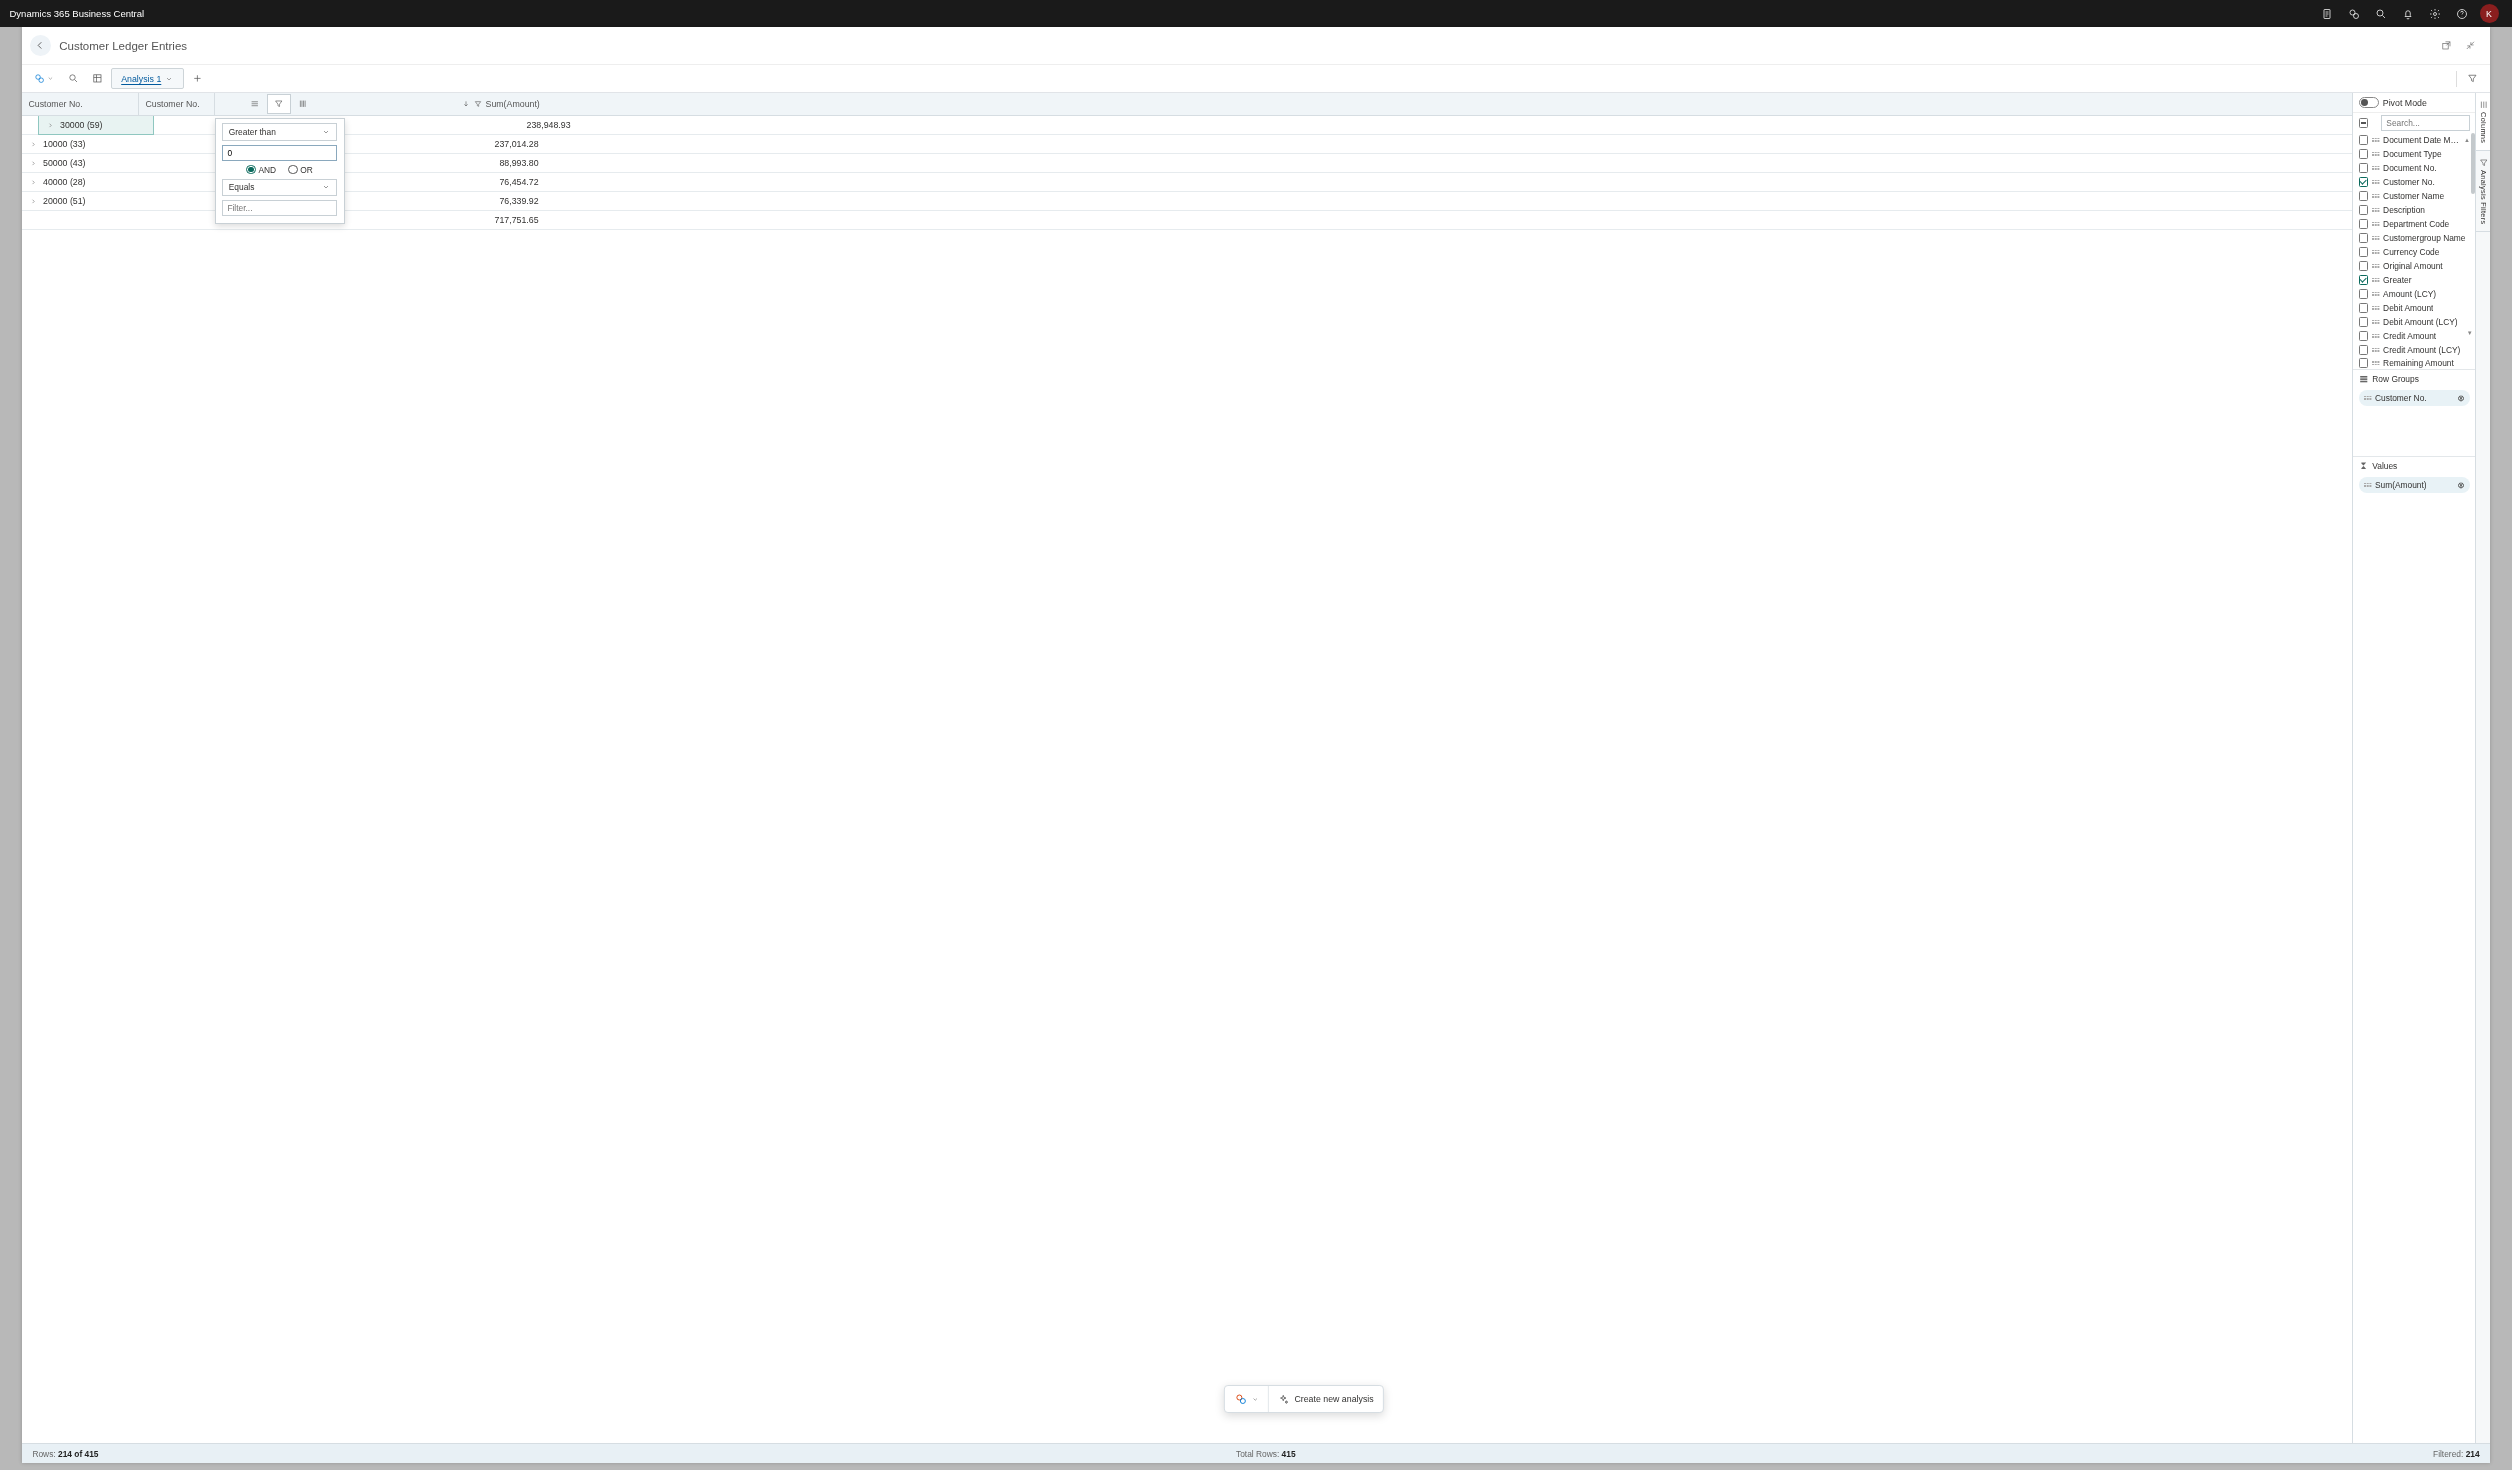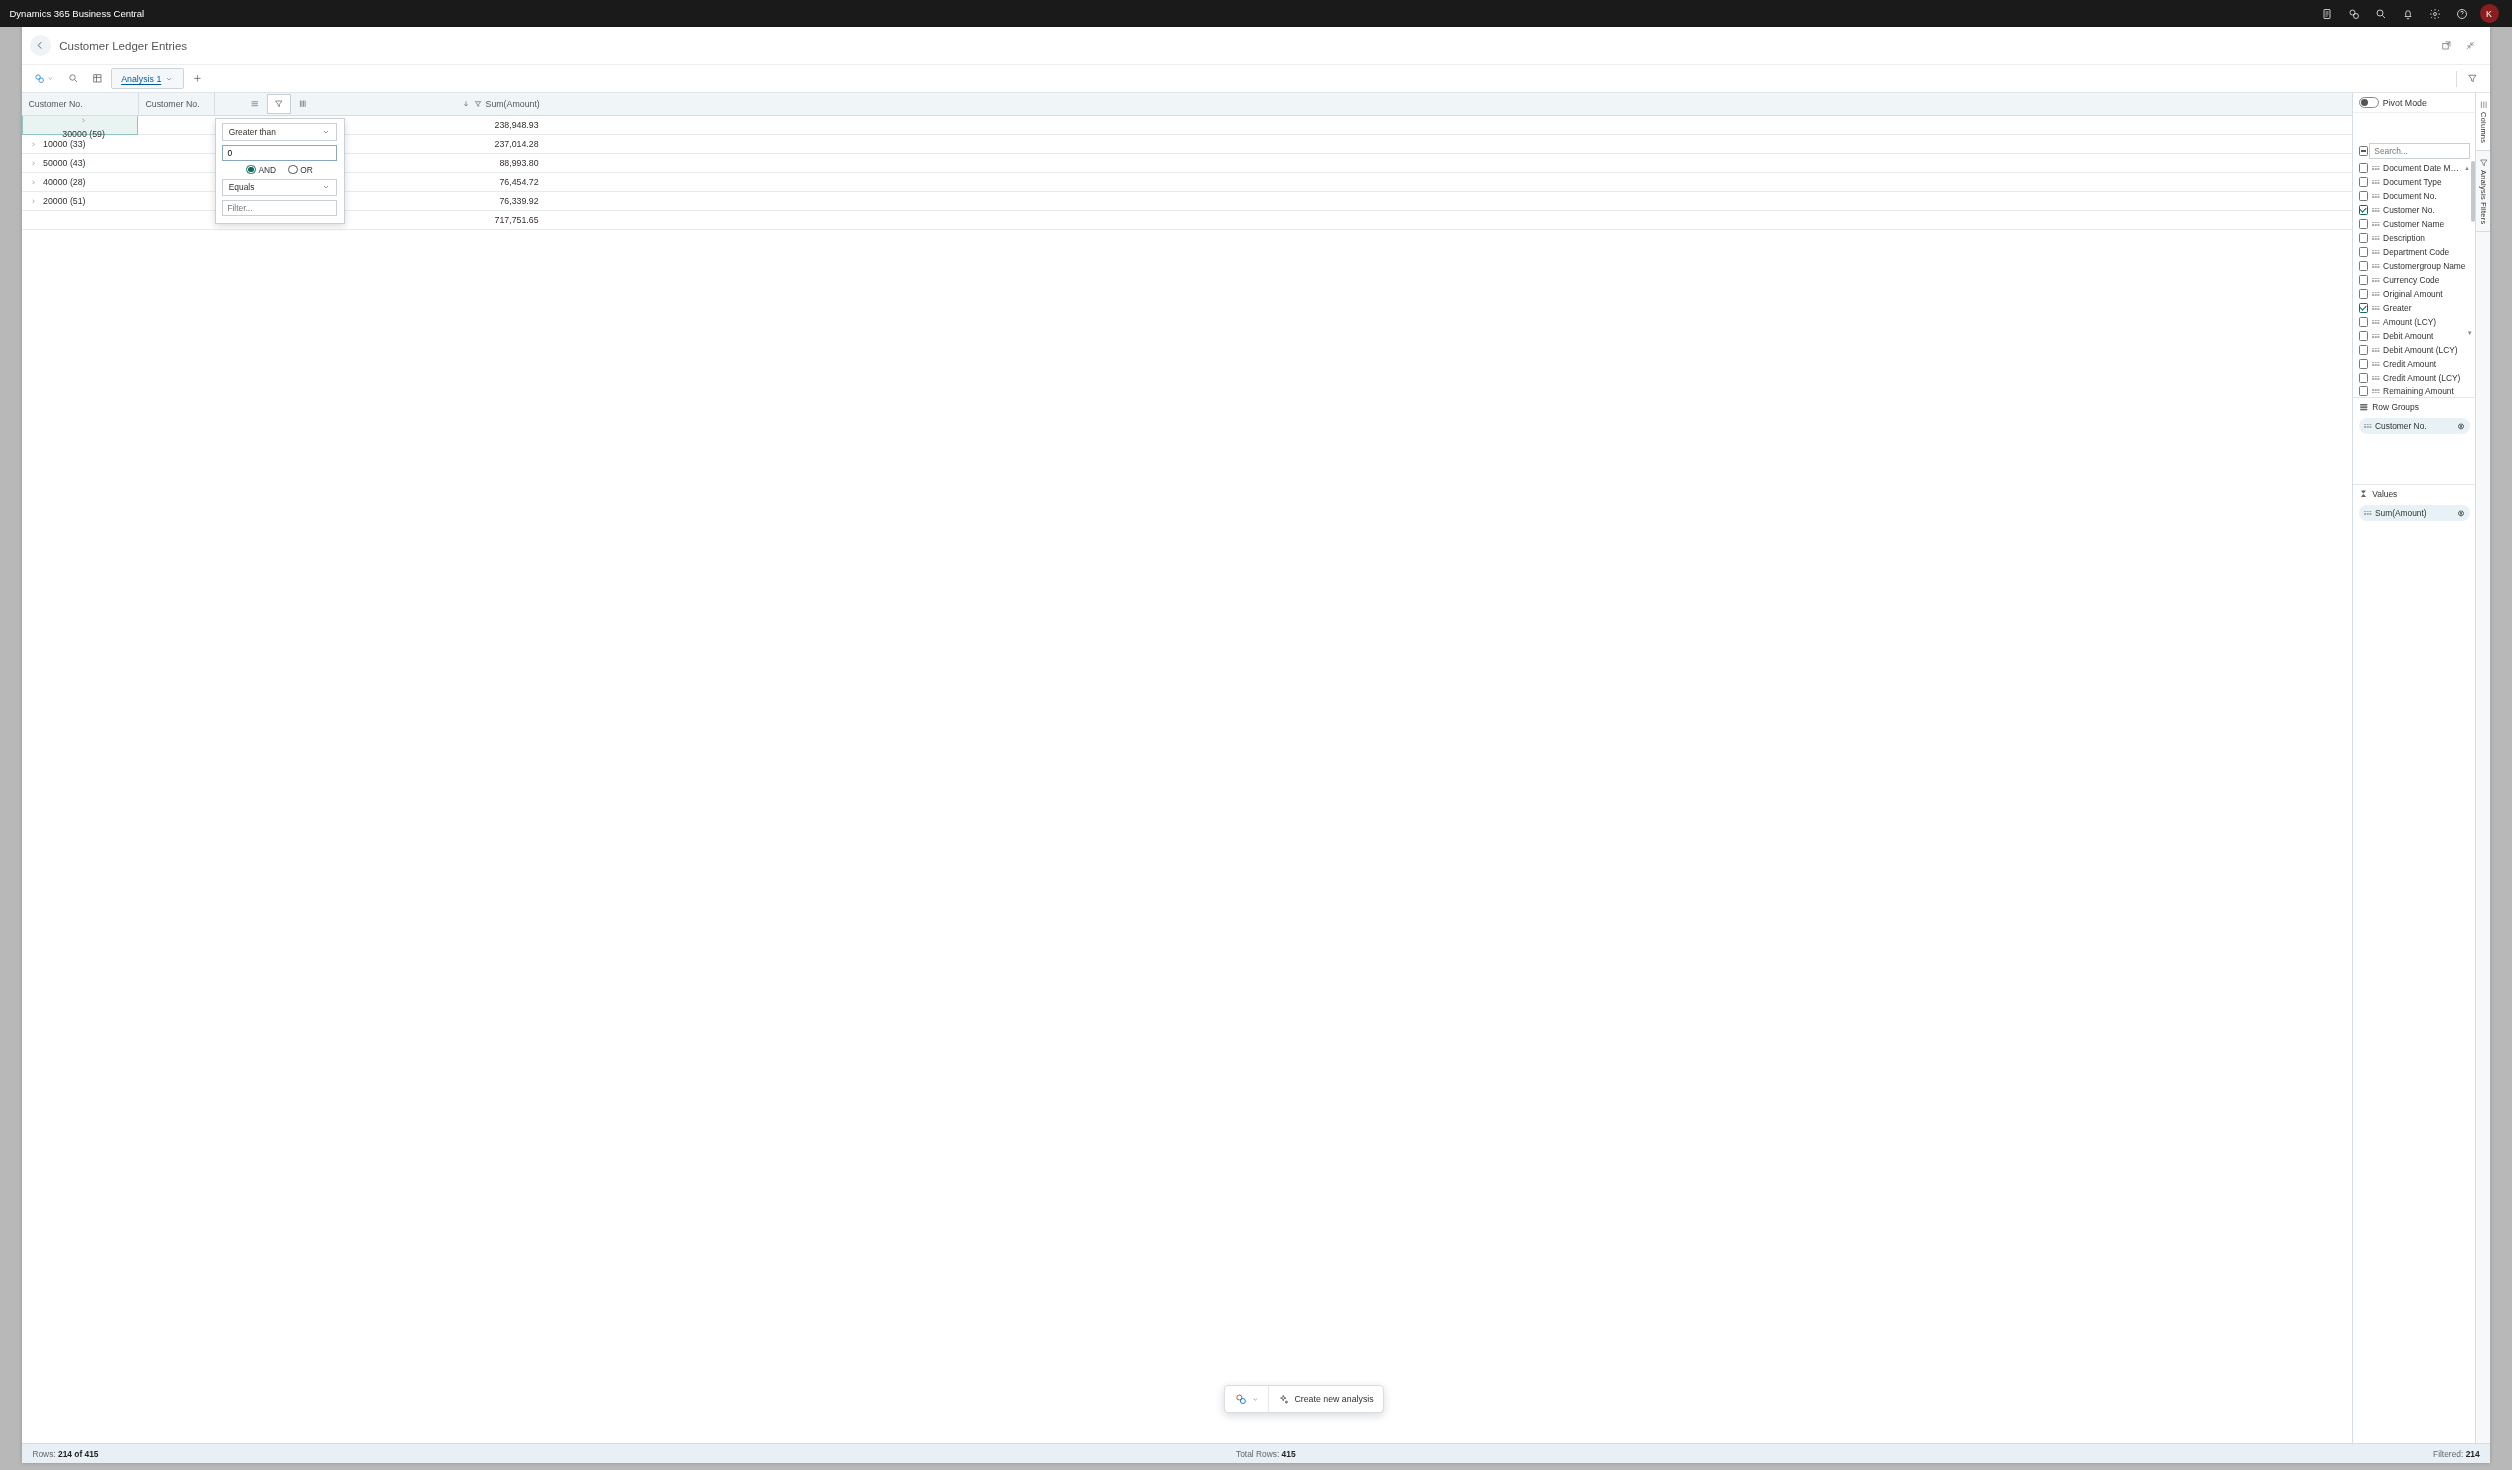--- a/index.html
+++ b/index.html
@@ -49,21 +49,21 @@
   .gh-menu .seg { height:20px; width:24px; display:inline-flex; align-items:center; justify-content:center; border:0.7px solid transparent; cursor:pointer;}
   .gh-menu .seg.active { border:0.7px solid #c8d0d5; background:#fff; }
   .gh-menu svg { width:9.5px; height:9.5px; stroke:#555; fill:none; stroke-width:1.6;}
   .gh-amount { flex:0 0 203px; justify-content:flex-end; gap:4px; }
   .gh-amount svg{width:8px;height:8px; stroke:#555; fill:none; stroke-width:1.8;}
   .gh-rest { flex:1; }
 
   .grid-body { flex:1; overflow:auto; position:relative; }
   .grow { height:19px; display:flex; align-items:center; border-bottom:0.7px solid #e6ebee; }
   .grow .c1 { width:116px; padding-left:8px; display:flex; align-items:center; gap:5.4px; }
-  .grow.selected .c1 { background:#e8f3f2; border:0.7px solid #8fc7c0; margin:-0.7px 0; height:20px;flex-direction:column;}
+  .grow.selected .c1 { background:#e8f3f2; border:0.7px solid #8fc7c0; margin:-0.7px 16px; height:20px;}
   .grow .chev { width:8px; height:8px; display:inline-block; }
   .grow .chev svg{width:6.8px;height:6.8px; stroke:#666; fill:none; stroke-width:2;}
   .grow .c2 { width:76px; }
   .grow .c3 { width:130px; }
   .grow .camount { width:203px; text-align:right; padding-right:8px; }
   .grow.footer { font-weight:400; }
   .grow.footer .c1 { padding-left:8px; }
 
   
   .filter-pop { position:absolute; left:193px; top:2px; width:130px; background:#fff; border:0.7px solid #c8d0d5; box-shadow:0 2.7px 6.8px rgba(0,0,0,.15); z-index:10; padding:4px 6.8px 6.8px 6.8px; display:flex; flex-direction:column; gap:4px;}
@@ -370,21 +370,21 @@
             <input class="fp-input empty" placeholder="Filter..." style="">
           </div>
         </div>
       </div>
 
       <div class="side">
         <div class="side-row toggle-row">
           <div class="toggle"></div>
           <span>Pivot Mode</span>
         </div>
-        <div class="side-row" style="gap:1px;margin-top:28px;">
+        <div class="side-row" style="gap:13px;">
           <span class="chk minus"></span>
           <div class="side-search" style="flex:1;padding:0">
             <input placeholder="Search..." style="">
           </div>
         </div>
         <div class="col-list" id="col-list">
             <div class="col-item">
               <span class="chk"></span>
               <span class="drag">
                 <span></span>

